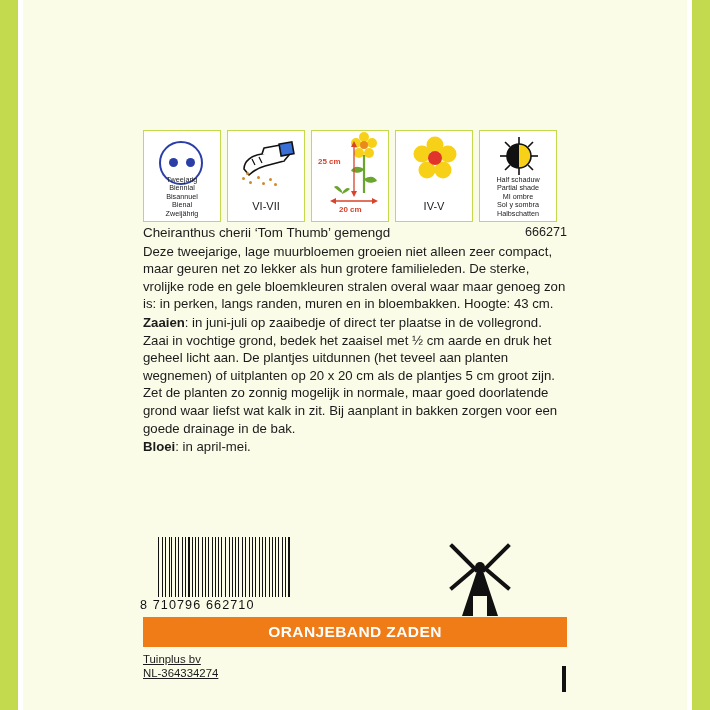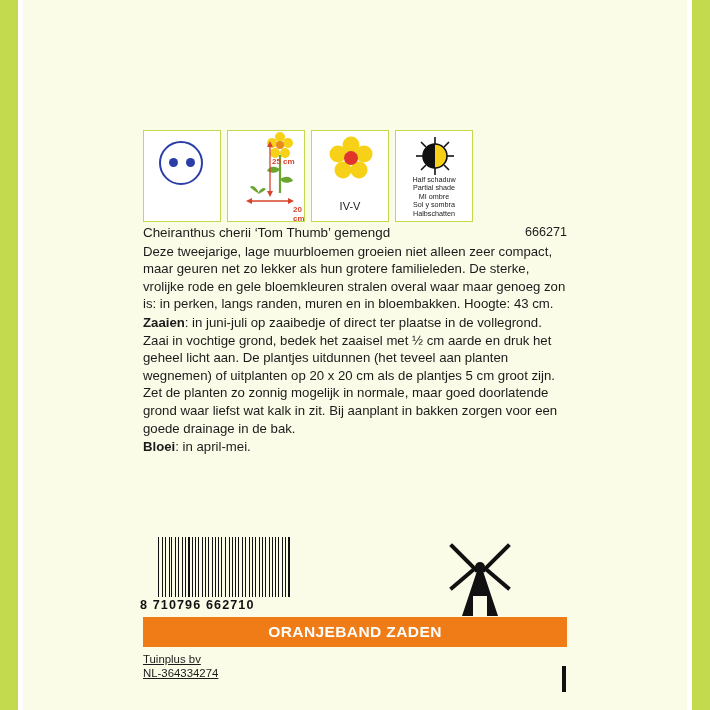--- a/index.html
+++ b/index.html
@@ -106,21 +106,20 @@
     border-radius: 50%;
     background: #d08a2a;
   }
 
   
   .meas-txt {
     position: absolute;
     color: #d7432b;
     font-size: 8px;
     font-weight: 700;
-    margin-left: 38px;
   }
 
   
   .sunshade { position: absolute; left: 14px; top: 5px; width: 50px; height: 38px; }
 
   
   .flw { position: absolute; left: 17px; top: 3px; }
 
   
   .txt {
@@ -159,21 +158,21 @@
     margin-right: 1px;
   }
   .barnum {
     position: absolute;
     left: 140px;
     top: 598px;
     width: 170px;
     font-size: 12.6px;
     letter-spacing: 1.1px;
     color: #111;
-    font-weight: 700;
+    font-weight: 400;
   }
 
   
   .mill {
     position: absolute;
     left: 440px;
     top: 540px;
     width: 80px;
     height: 78px;
   }
@@ -223,22 +222,49 @@
   <div class="edge-right-in"></div>
 
   <div class="icon-row">
 
     <div class="icon-box">
       <div class="icon-art">
         <div class="circ"></div>
         <div class="dot d1"></div>
         <div class="dot d2"></div>
       </div>
-    </div>
-
+      <div class="icon-cap">
+        <div>Tweejarig</div>
+        <div>Biennial</div>
+        <div>Bisannuel</div>
+        <div>Bienal</div>
+        <div>Zweijährig</div>
+      </div>
+    </div>
+
+    <div class="icon-box">
+      <div class="hand-wrap">
+        <svg width="78" height="46" viewBox="0 0 78 46">
+          <path d="M16 30 C16 22 24 16 34 15 L53 12 L56 22 L37 27 C30 29 24 33 21 36 Z" fill="#ffffff" stroke="#111" stroke-width="1.6" stroke-linejoin="round"></path>
+          <path d="M34 15 L36 9 L58 5 L61 16 L56 22" fill="#ffffff" stroke="#111" stroke-width="1.6" stroke-linejoin="round"></path>
+          <rect x="52" y="4" width="13" height="12" transform="rotate(-10 58 10)" fill="#3a6fd8" stroke="#111" stroke-width="1.6"></rect>
+          <path d="M24 20 L27 26 M31 18 L34 24" stroke="#111" stroke-width="1.2"></path>
+        </svg>
+        <div class="seeds">
+          <span style="left:14px; top:38px;"></span>
+          <span style="left:21px; top:42px;"></span>
+          <span style="left:29px; top:37px;"></span>
+          <span style="left:34px; top:43px;"></span>
+          <span style="left:41px; top:39px;"></span>
+          <span style="left:18px; top:33px;"></span>
+          <span style="left:46px; top:44px;"></span>
+        </div>
+      </div>
+      <div class="icon-cap big">VI-VII</div>
+    </div>
 
     <div class="icon-box">
       <svg width="78" height="92" viewBox="0 0 78 92" style="position:absolute;left:0;top:0;">
 
         <g transform="translate(52,14)">
           <circle cx="0" cy="-8" r="5" fill="#f7d117"></circle>
           <circle cx="8" cy="-2" r="5" fill="#f7d117"></circle>
           <circle cx="5" cy="8" r="5" fill="#f7d117"></circle>
           <circle cx="-5" cy="8" r="5" fill="#f7d117"></circle>
           <circle cx="-8" cy="-2" r="5" fill="#f7d117"></circle>

